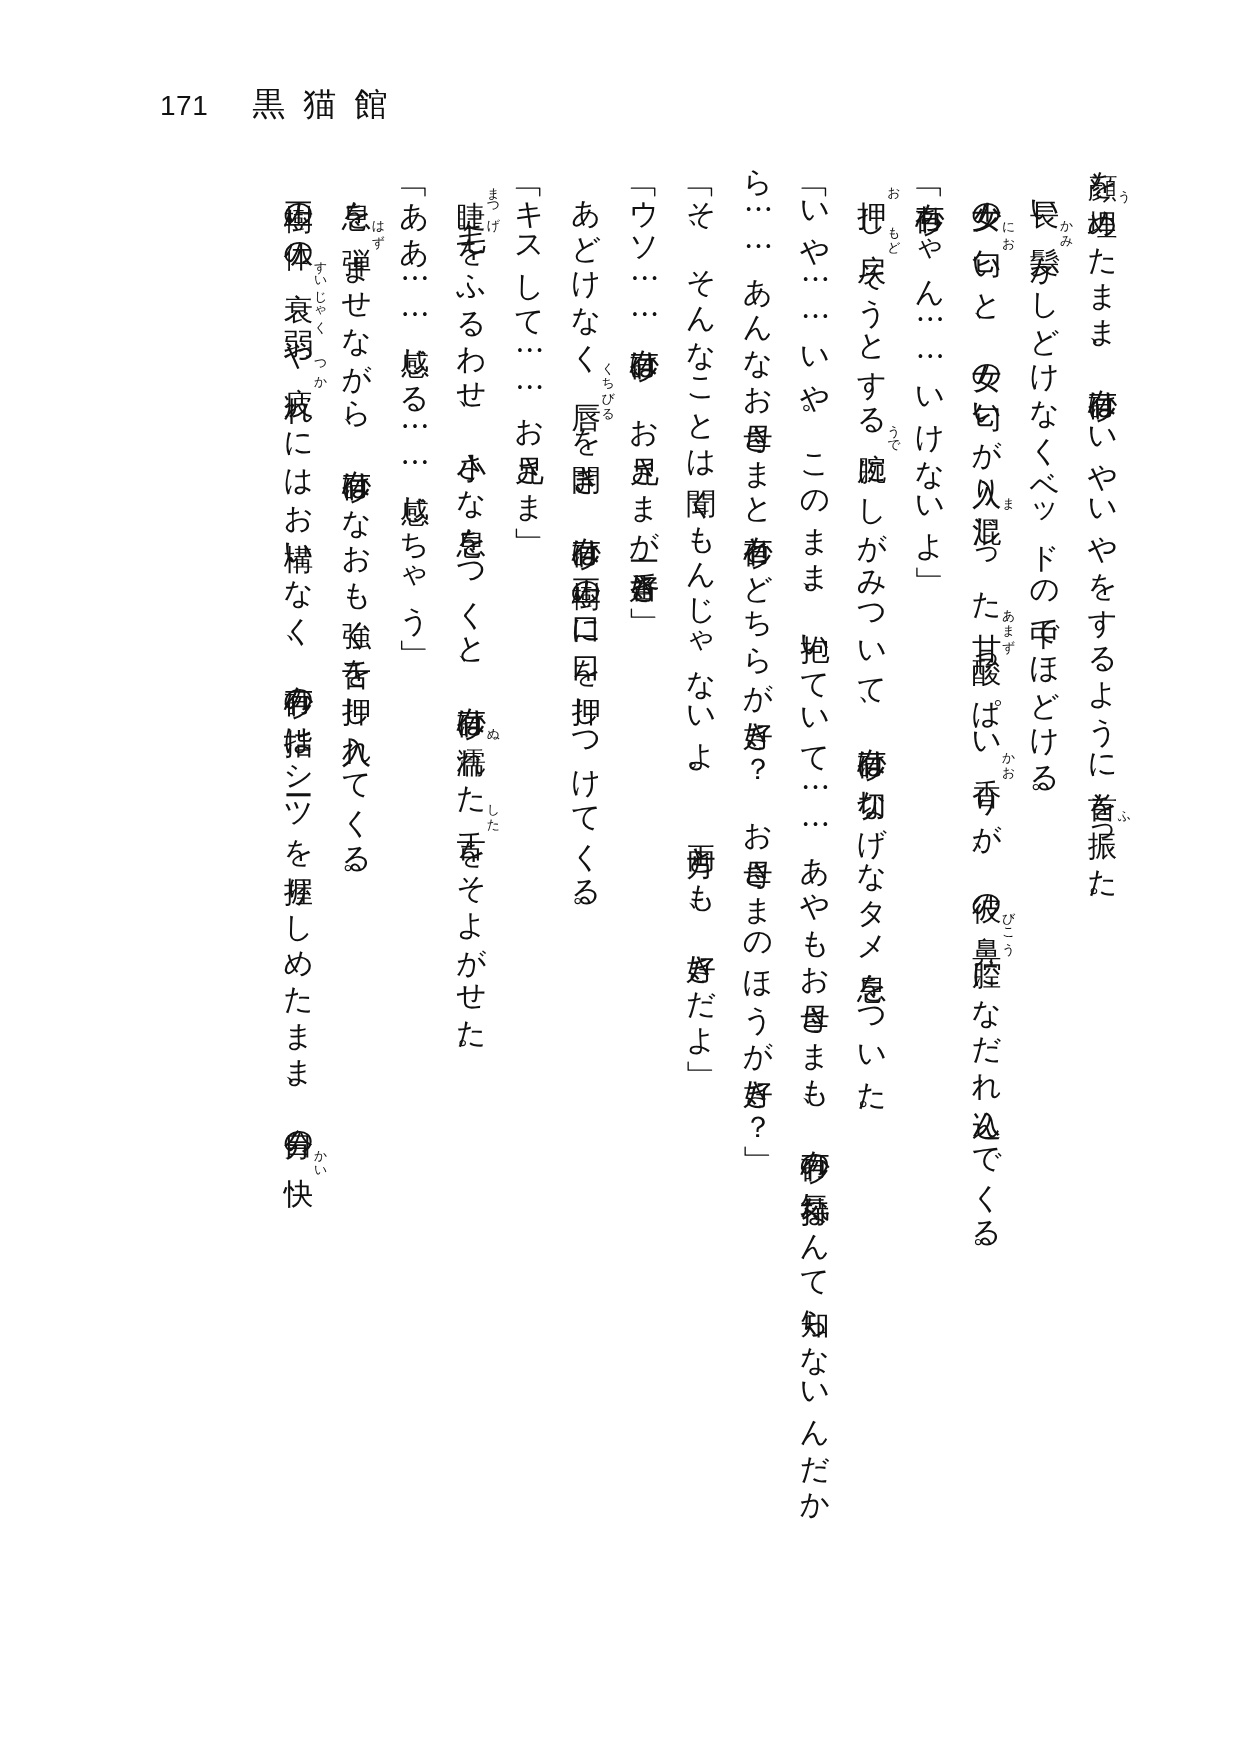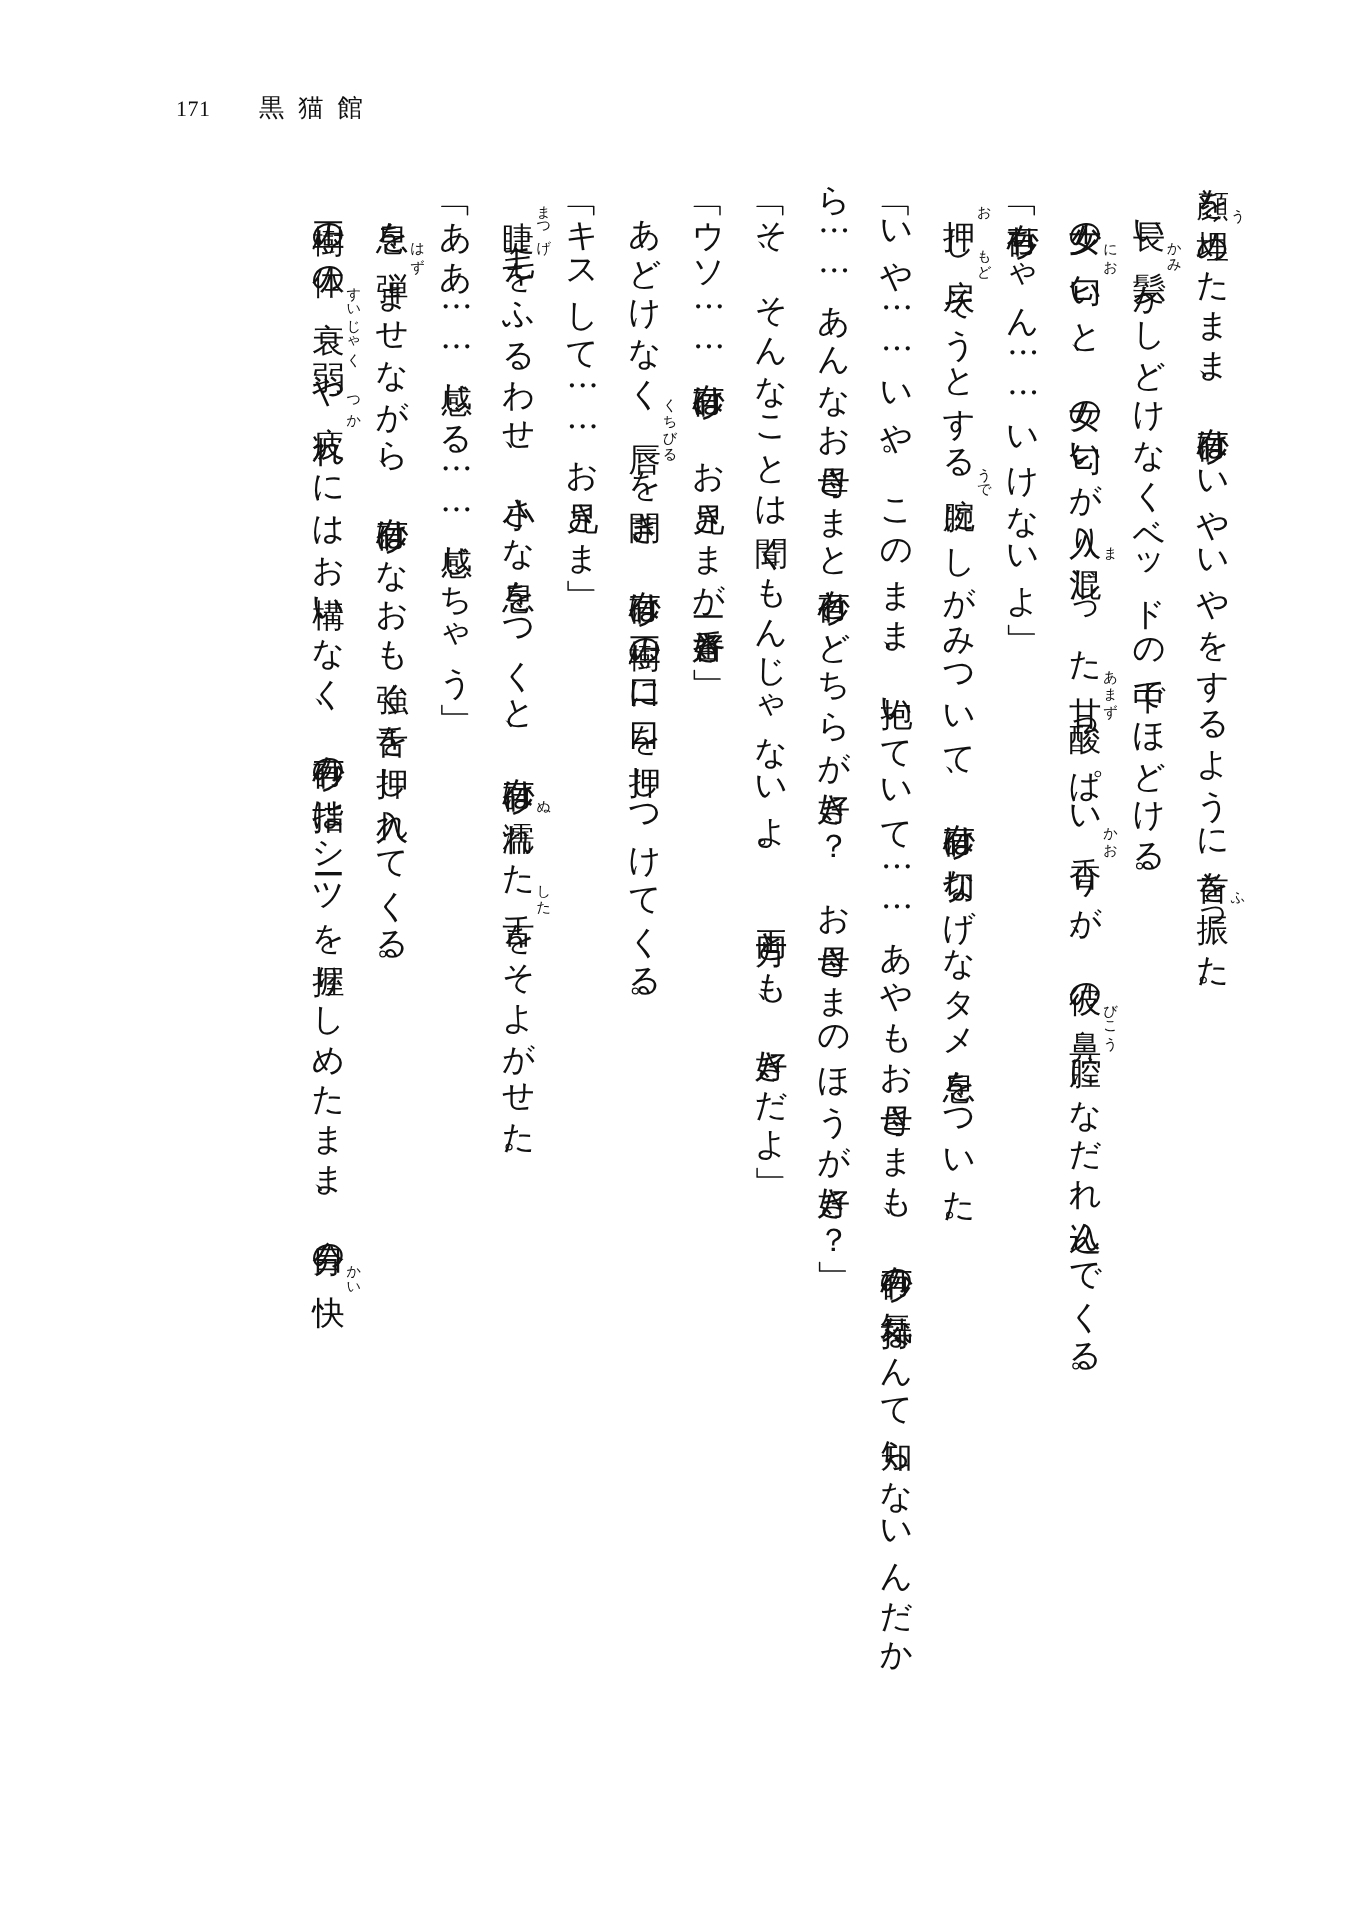--- a/index.html
+++ b/index.html
@@ -26,25 +26,25 @@
     position: absolute;
     top: 82px;
     left: 160px;
     display: flex;
     align-items: baseline;
     gap: 44px;
     font-size: 25px;
     letter-spacing: 0.02em;
   }
   .header .page-number {
-    font-family: Liberation Serif, serif;
-    font-size: 20px;
+    font-family: Liberation Sans, sans-serif;
+    font-size: 28px;
   }
   .header .book-title {
-    font-size: 23px;
+    font-size: 33px;
     letter-spacing: 0.55em;
   }
 
   
   .body-area {
     position: absolute;
     top: 148px;
     right: 108px;
     width: 1010px;
     height: 1360px;

